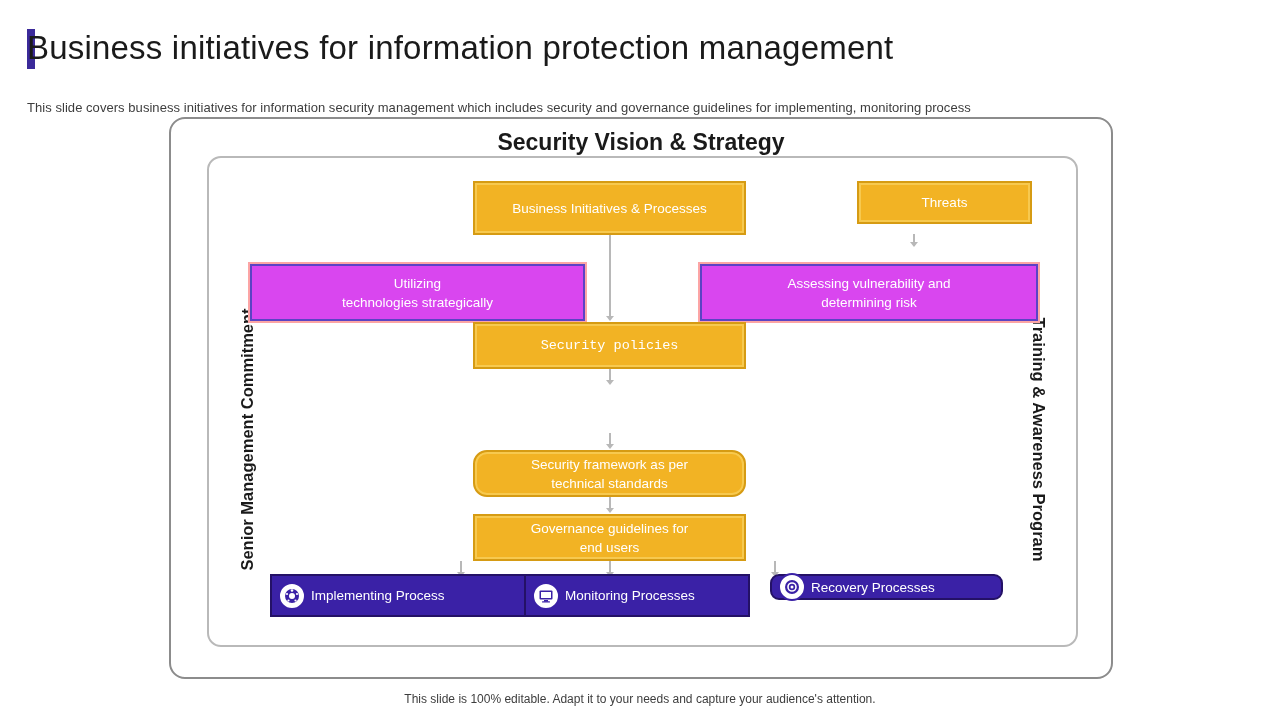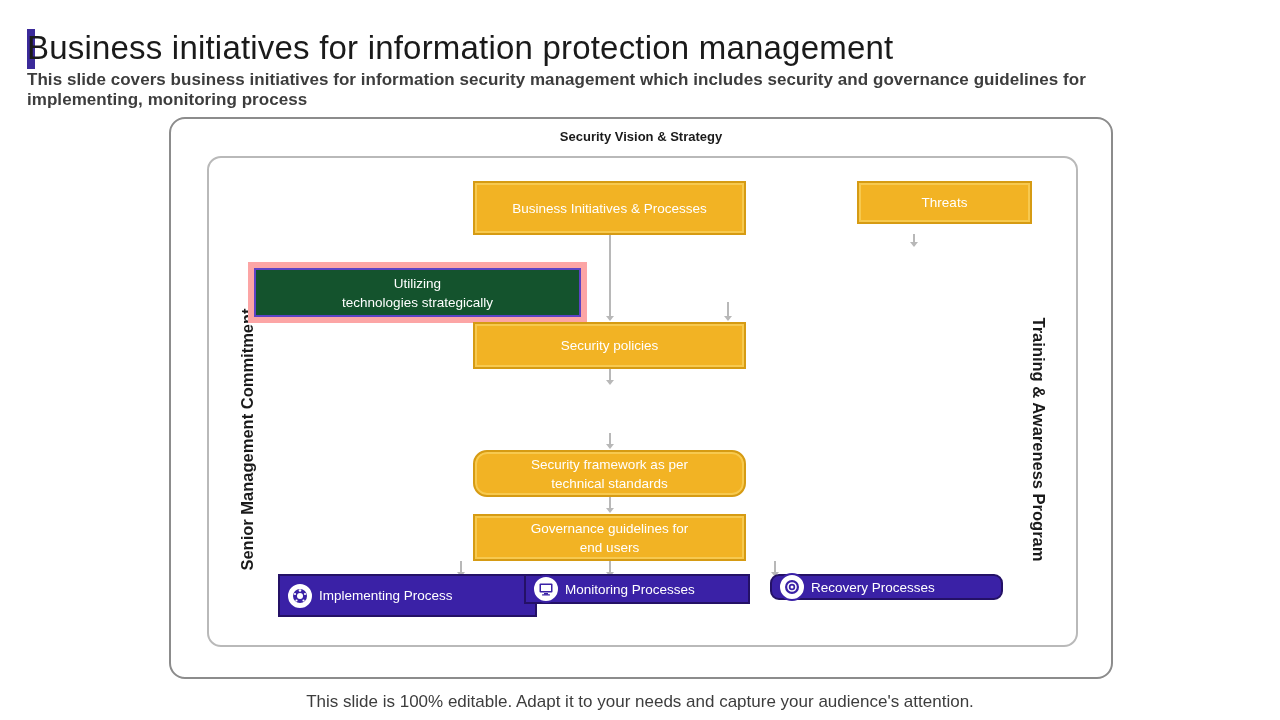--- a/index.html
+++ b/index.html
@@ -33,47 +33,46 @@
     font-size: 33px;
     font-weight: normal;
     letter-spacing: 0.2px;
     color: #1a1a1a;
     line-height: 44px;
     white-space: nowrap;
   }
   .slide-subtitle {
     position: absolute;
     left: 27px;
-    top: 70px;
+    top: 100px;
     width: 1150px;
-    font-size: 17px;
+    font-size: 13px;
     color: #3d3d3d;
     letter-spacing: 0.05px;
-    font-weight: bold;
   }
 
   
   .outer-frame {
     position: absolute;
     left: 169px;
     top: 117px;
     width: 944px;
     height: 562px;
     border: 2px solid #8c8c8c;
     border-radius: 16px;
     box-sizing: border-box;
     background: #ffffff;
   }
   .vision-title {
     position: absolute;
     left: 0;
     top: 10px;
     width: 100%;
     text-align: center;
-    font-size: 13px;
+    font-size: 23px;
     font-weight: bold;
     color: #1a1a1a;
   }
 
   .inner-frame {
     position: absolute;
     left: 36px;
     top: 37px;
     width: 871px;
     height: 491px;
@@ -118,22 +117,22 @@
     line-height: 19px;
     color: #ffffff;
     padding: 2px 6px;
   }
   .box.yellow {
     background: #f2b324;
     border: 2px solid #d69b13;
     box-shadow: inset 0 0 0 2px #f7c94f;
   }
   .box.purple {
-    background: #14532d;
-    border: 6px solid #fca5a5;
+    background: #d946ef;
+    border: 2px solid #fca5a5;
     box-shadow: inset 0 0 0 2px #5b43c4;
   }
   .box.bottom {
     background: #3a21a6;
     border: 2px solid #241166;
     justify-content: flex-start;
     padding-left: 6px;
     font-size: 13.5px;
   }
   .box-label {
@@ -171,21 +170,21 @@
     border-top: 5px solid #b8b8b8;
   }
 
   
   .footer {
     position: absolute;
     left: 0;
     top: 692px;
     width: 100%;
     text-align: center;
-    font-size: 17px;
+    font-size: 12px;
     color: #3d3d3d;
   }
 </style>
 </head>
 <body>
 
 <div class="accent-bar"></div>
 <div class="slide-title">Business initiatives for information protection management</div>
 <div class="slide-subtitle">This slide covers business initiatives for information security management which includes security and governance guidelines for implementing, monitoring process</div>
 
@@ -232,52 +231,56 @@
 
     <div class="box yellow" style="left:648px; top:23px; width:175px; height:43px;">
       <span class="box-label">Threats</span>
     </div>
 
     <div class="box purple" style="left:39px; top:104px; width:339px; height:61px;">
       <span class="box-label">Utilizing
 technologies strategically</span>
     </div>
 
-
-    <div class="box yellow" style="left:264px; top:164px; width:273px; height:47px;">
+    <div class="box purple" style="left:489px; top:104px; width:342px; height:61px;">
+      <span class="box-label">Assessing vulnerability  and
+determining risk</span>
+    </div>
+
+    <div class="box yellow" style="left:264px; top:164px; width:273px; height:47px;font-family:Liberation Mono, monospace;">
       <span class="box-label">Security policies</span>
     </div>
 
 
     <div class="box yellow" style="left:264px; top:292px; width:273px; height:47px;border-radius:14px;">
       <span class="box-label">Security framework as per
 technical standards</span>
     </div>
 
     <div class="box yellow" style="left:264px; top:356px; width:273px; height:47px;text-align:center;">
       <span class="box-label">Governance  guidelines for
 end users</span>
     </div>
 
-    <div class="box bottom" style="left:69px; top:416px; width:259px; height:43px;text-align:right;">
+    <div class="box bottom" style="left:61px; top:416px; width:259px; height:43px;text-align:right;">
       <span class="mini-icon">
         <svg width="16" height="16" viewBox="0 0 16 16">
           <circle cx="8" cy="8" r="7" fill="#3a21a6"></circle>
           <circle cx="8" cy="8" r="3" fill="#ffffff"></circle>
           <circle cx="8" cy="2.5" r="1.3" fill="#ffffff"></circle>
           <circle cx="13" cy="6" r="1.1" fill="#ffffff"></circle>
           <circle cx="3" cy="6" r="1.1" fill="#ffffff"></circle>
           <circle cx="11.5" cy="12.5" r="1.1" fill="#ffffff"></circle>
           <circle cx="4.5" cy="12.5" r="1.1" fill="#ffffff"></circle>
         </svg>
       </span>
       <span class="box-label">Implementing  Process</span>
     </div>
 
-    <div class="box bottom" style="left:315px; top:416px; width:226px; height:30px;text-align:center;">
+    <div class="box bottom" style="left:315px; top:416px; width:226px; height:43px;text-align:center;">
       <span class="mini-icon">
         <svg width="16" height="16" viewBox="0 0 16 16">
           <rect x="1.5" y="2.5" width="13" height="9" rx="1" fill="#3a21a6"></rect>
           <rect x="3" y="4" width="10" height="6" fill="#ffffff"></rect>
           <rect x="6" y="12" width="4" height="1.6" fill="#3a21a6"></rect>
           <rect x="4" y="13.2" width="8" height="1.3" rx="0.6" fill="#3a21a6"></rect>
         </svg>
       </span>
       <span class="box-label">Monitoring Processes</span>
     </div>

